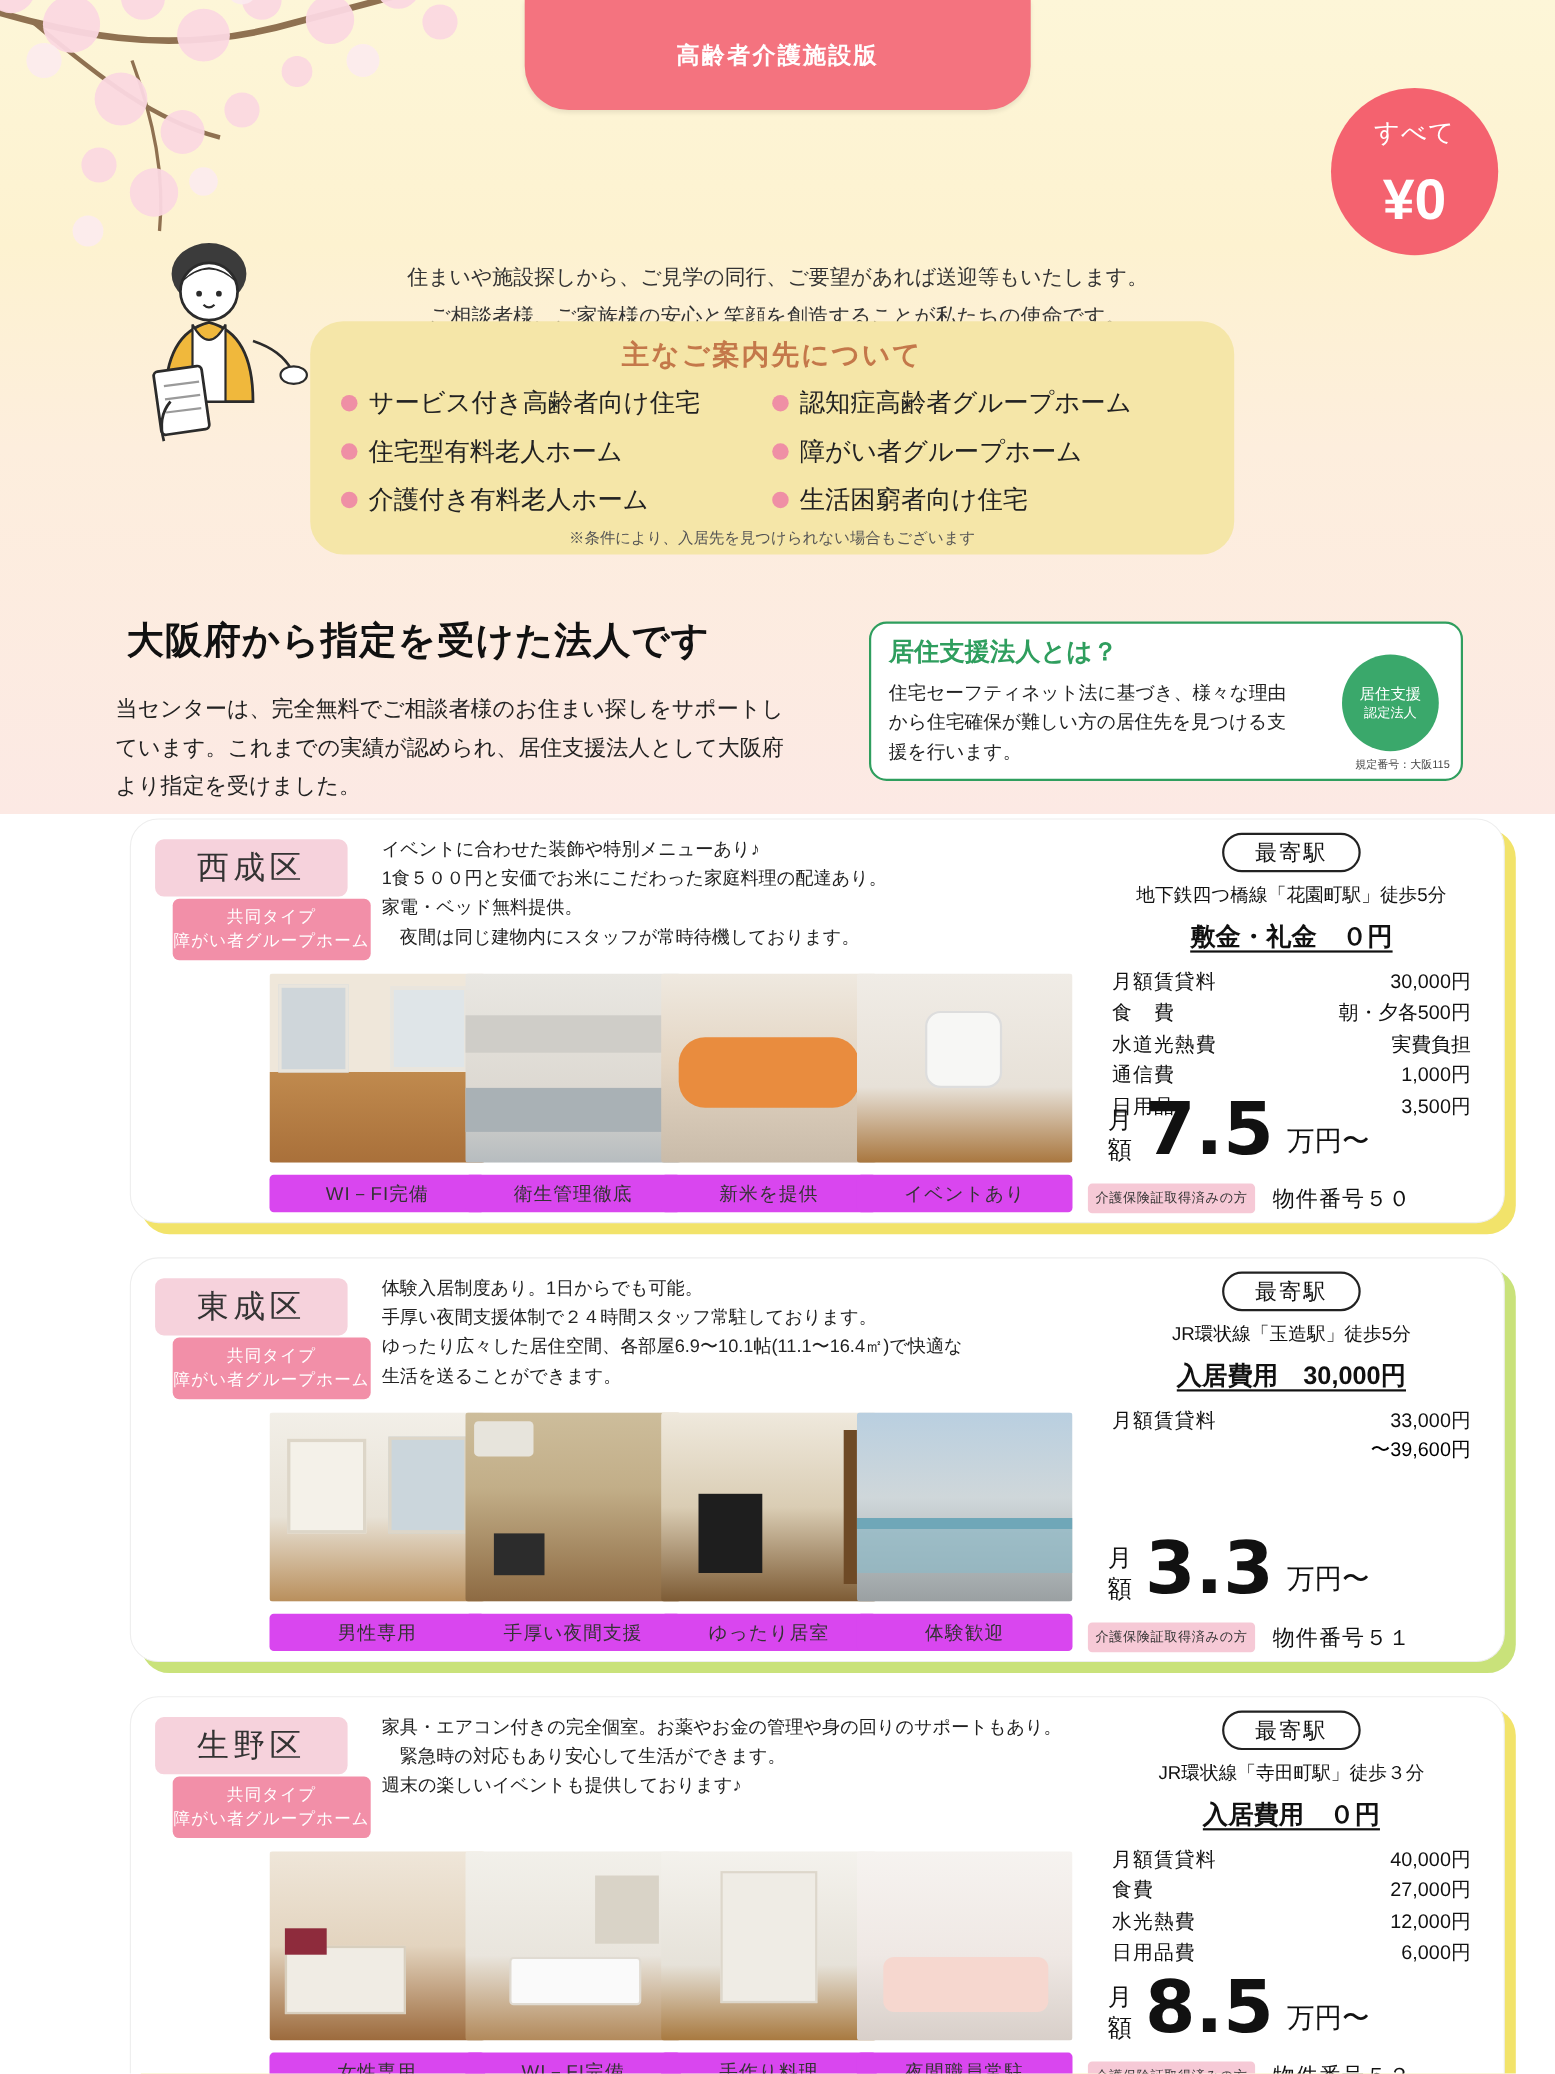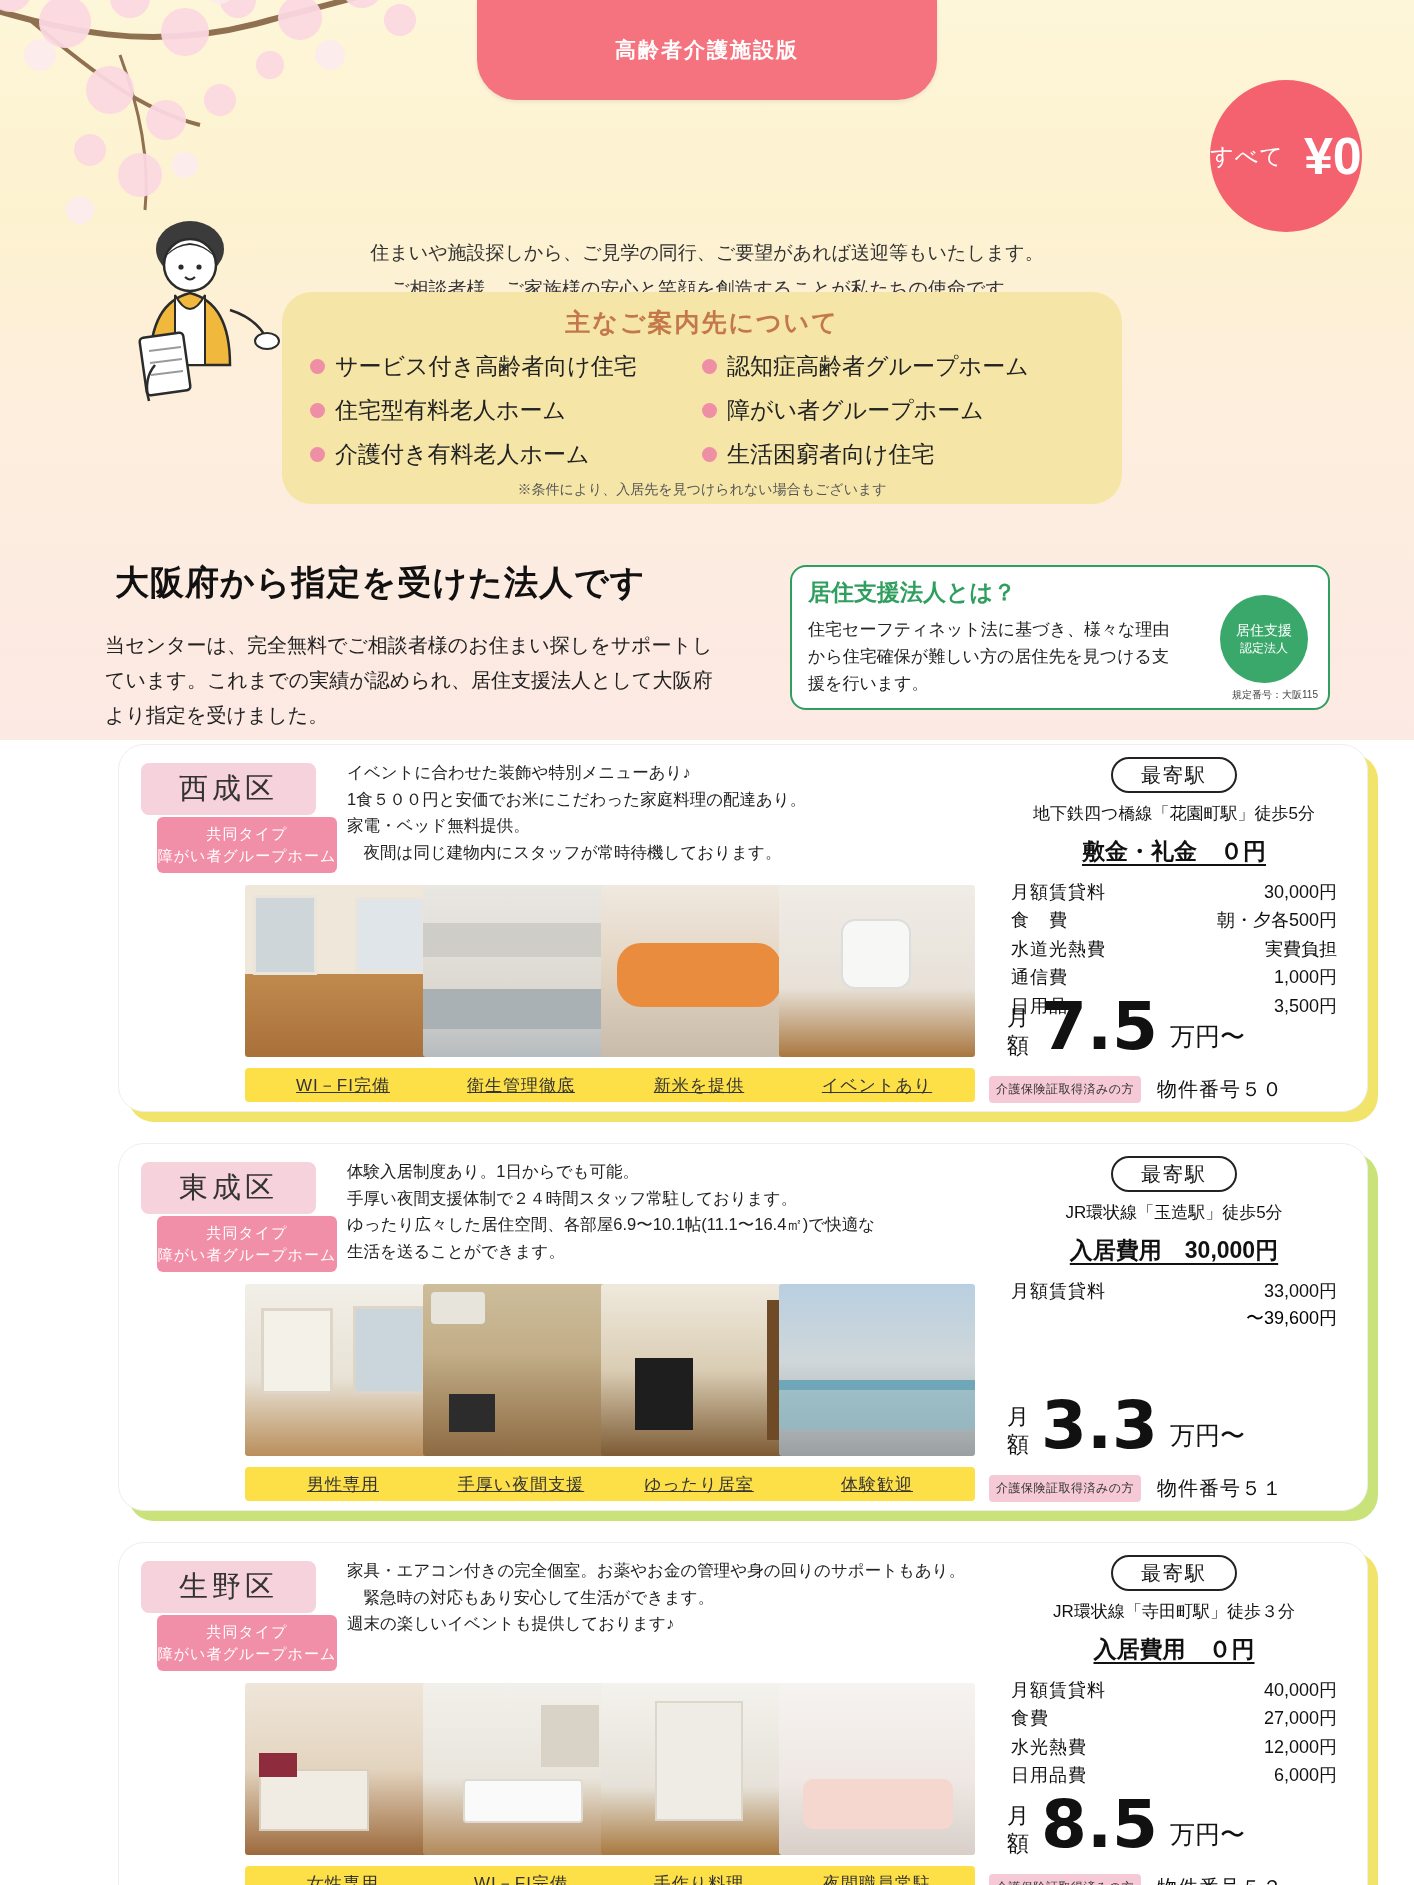--- a/index.html
+++ b/index.html
@@ -43,21 +43,21 @@
     font-family:"DejaVu Sans", sans-serif;
     white-space:nowrap;
   }
   .main-title .accent-green { color:#2f9e5e; }
   .main-title .accent-pink { color:#f4737f; }
 
   .zero-badge {
     position:absolute; right:52px; top:80px;
     width:152px; height:152px; border-radius:50%;
     background:#f4626f; color:#fff;
-    display:flex; flex-direction:row; align-items:center; justify-content:center;
+    display:flex; flex-direction:column; align-items:center; justify-content:center;
     gap:20px;
   }
   .zero-badge .t { font-size:23px; letter-spacing:1px;}
   .zero-badge .v { font-size:52px; font-weight:bold; line-height:1; }
 
   .lead {
     position:absolute; top:235px; left:0; width:1414px;
     text-align:center; color:#333; font-size:19px; line-height:1.9;
   }
 
@@ -141,23 +141,23 @@
   .desc {
     position:absolute; left:228px; top:14px; width:640px;
     font-size:16.5px; line-height:1.62; color:#222;
     white-space:pre-line;
   }
 
   .photos { position:absolute; left:18px; top:140px; width:830px; height:230px; }
   .photo-col { position:absolute; top:0; width:196px; }
   .photo { width:196px; height:172px; border-radius:3px; overflow:hidden; position:relative; }
   .cap {
-    margin-top:11px; height:34px; background:#fde047; border-radius:4px;
+    margin-top:11px; height:34px; background:#d946ef; border-radius:4px;
     display:flex; align-items:center; justify-content:center;
-    font-size:17px; color:#333; letter-spacing:1px;text-decoration:underline;
+    font-size:17px; color:#333; letter-spacing:1px;
   }
 
   
   .info { position:absolute; left:870px; top:12px; width:370px; height:350px; }
   .station-pill {
     width:126px; height:36px; margin:0 auto; border:2px solid #222; border-radius:18px;
     display:flex; align-items:center; justify-content:center;
     font-size:20px; letter-spacing:2px; color:#111; background:#fff;
   }
   .station-line { text-align:center; font-size:17px; margin-top:9px; color:#111; }

